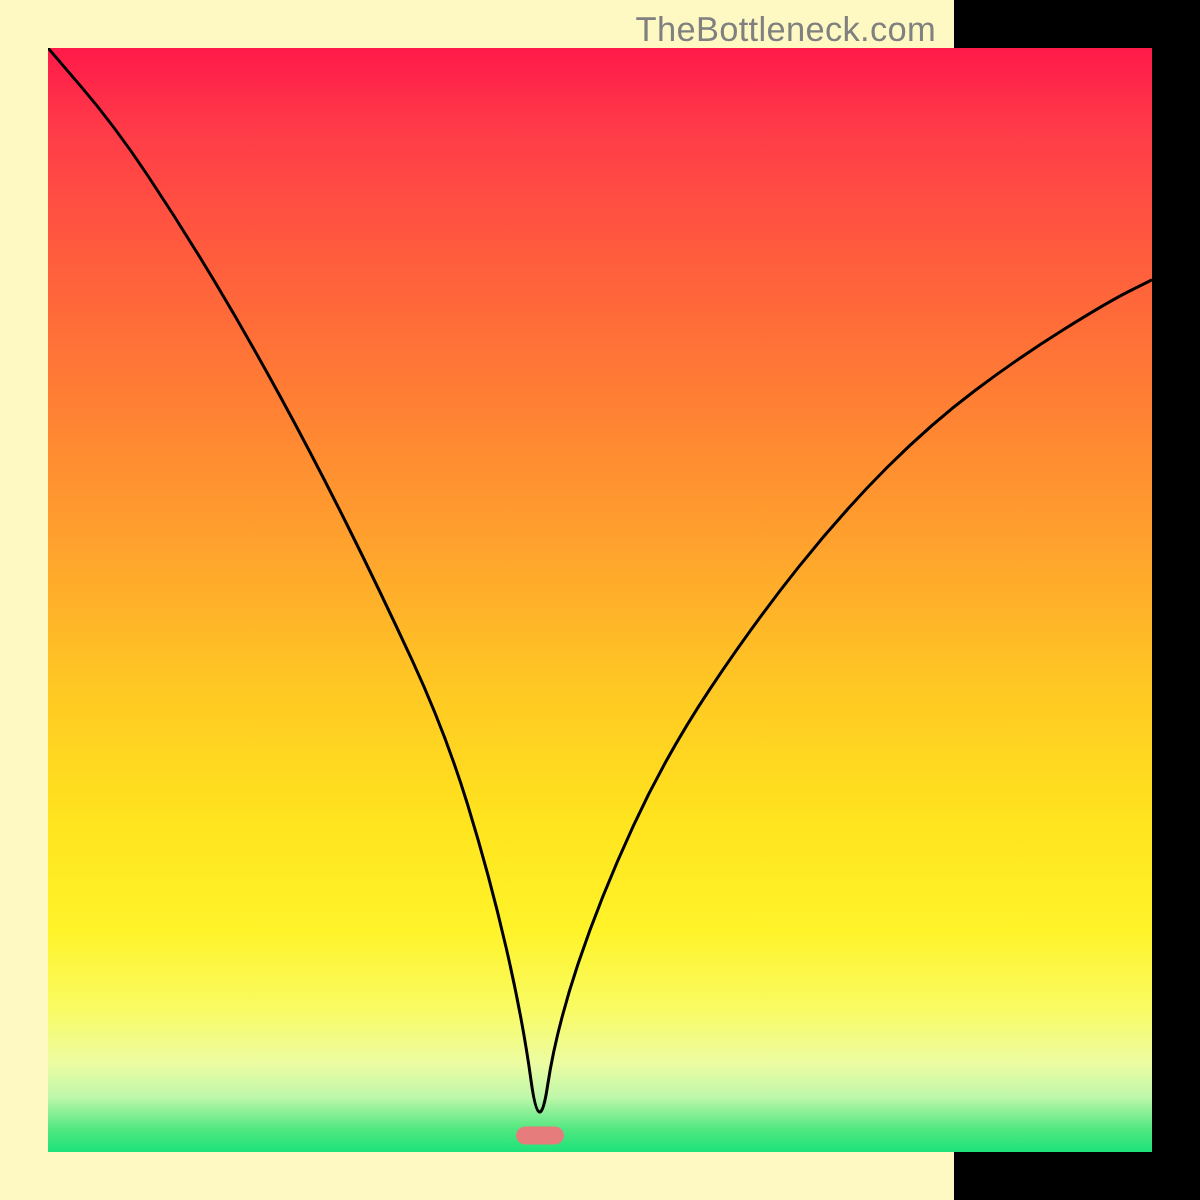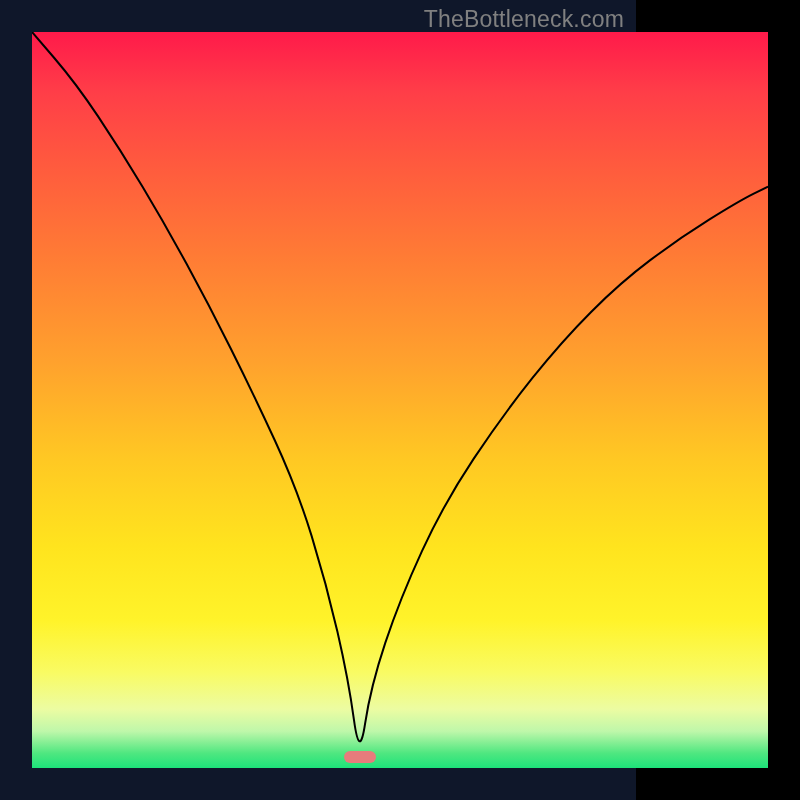--- a/index.html
+++ b/index.html
@@ -8,21 +8,21 @@
     width: 800px;
     height: 800px;
     overflow: hidden;
     background: #000;
     font-family: Arial, Helvetica, sans-serif;
   }
   .frame {
     position: relative;
     width: 636px;
     height: 800px;
-    background: #0f172a;
+    background: #fef9c3;
   }
   .watermark {
     position: absolute;
     top: 6px;
     right: 12px;
     color: #808080;
     font-size: 23px;
     font-weight: 400;
     z-index: 10;
     letter-spacing: 0.2px;

